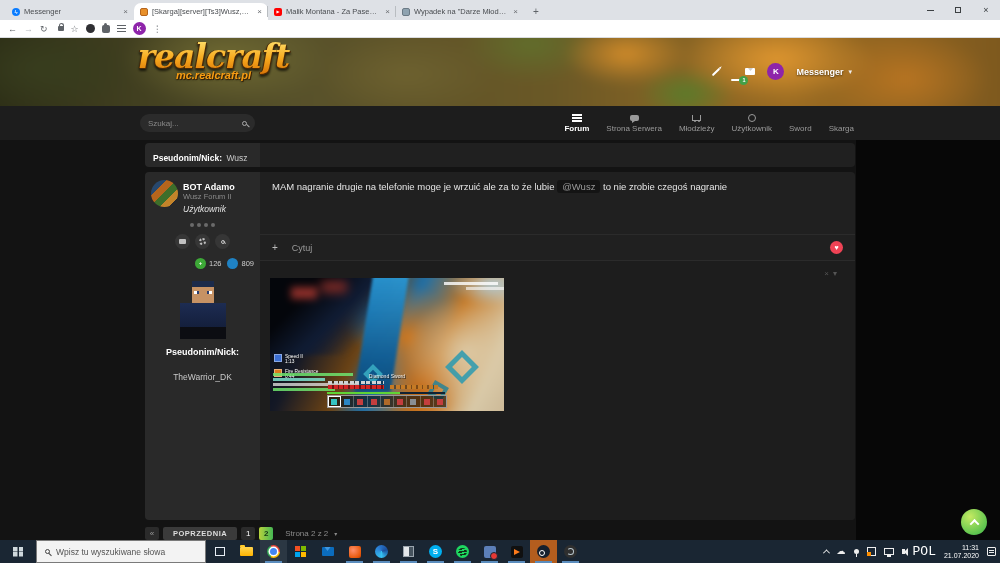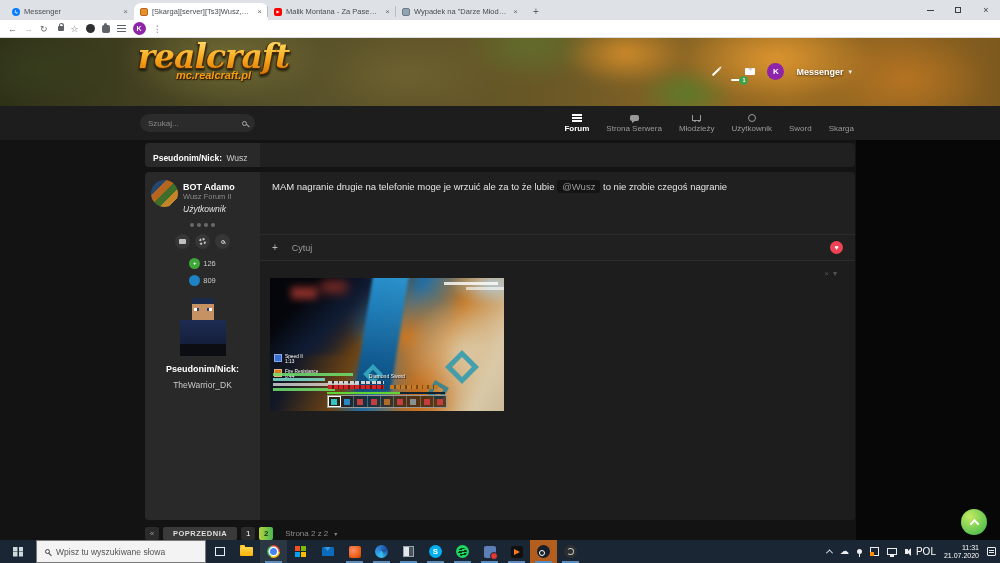--- a/index.html
+++ b/index.html
@@ -111,36 +111,36 @@
   .agroup { font-size:7.5px; color:#8a8a8a; line-height:9px; }
   .arole { font-size:8.5px; color:#e0e0e0; line-height:10px; margin-top:3px;font-style:italic; }
   .dots { margin-top:9px; display:flex; justify-content:center; gap:3px; }
   .dots i { width:4px; height:4px; border-radius:50%; background:#6a6a6a; }
   .sicons { margin-top:7px; display:flex; justify-content:center; gap:5px; }
   .sic { width:15px; height:15px; border-radius:50%; background:#363636; display:flex; align-items:center; justify-content:center; }
   .sic .env2 { width:7px; height:5px; background:#c0c0c0; border-radius:1px; }
   .sic .gear { width:7px; height:7px; border:2px dotted #c0c0c0; border-radius:50%; }
   .sic .mag2 { width:4px; height:4px; border:1.2px solid #c0c0c0; border-radius:50%; position:relative; }
   .sic .mag2::after { content:''; position:absolute; right:-2.5px; bottom:-1px; width:3px; height:1.2px; background:#c0c0c0; transform:rotate(45deg); }
-  .stats { margin-top:9px; display:flex; justify-content:flex-end; align-items:center; gap:6px; font-size:7.5px; color:#ccc;flex-direction:column; }
+  .stats { margin-top:9px; display:flex; justify-content:flex-end; align-items:center; gap:6px; font-size:7.5px; color:#ccc; }
   .statg { display:flex; align-items:center; gap:3px; }
   .scirc { width:11px; height:11px; border-radius:50%; color:#fff; font-size:6px; line-height:11px; text-align:center; font-weight:bold; }
   .scirc.like { background:#3da837; }
   .scirc.posts { background:#1f82c4; }
   .skin { width:46px; height:58px; margin:12px auto 0; position:relative; }
   .skin .head { width:22px; height:22px; margin:0 auto; background:#c69264; position:relative; }
   .skin .hair { position:absolute; left:0; top:0; width:22px; height:6px; background:#1b2a4a; }
   .skin .eyeL, .skin .eyeR { position:absolute; top:10px; width:5px; height:3px; background:#fff; }
   .skin .eyeL { left:2px; } .skin .eyeR { right:2px; }
   .skin .eyeL::after, .skin .eyeR::after { content:''; position:absolute; top:0; width:2px; height:3px; background:#2a3d6e; }
   .skin .eyeL::after { right:0; } .skin .eyeR::after { left:0; }
   .skin .torso { width:46px; height:24px; background:linear-gradient(180deg,#1d2c52,#141f3c); }
   .skin .legs { width:46px; height:12px; background:#0c0d12; }
   .sfield { margin-top:8px; font-size:9px; font-weight:bold; color:#fff; white-space:nowrap; }
-  .sfieldv { font-size:8.5px; color:#c9c9c9; margin-top:6px; }
+  .sfieldv { font-size:8.5px; color:#c9c9c9; margin-top:15px; }
 
   
   .pmain { display:flex; flex-direction:column; }
   .postmeta { padding:10px 12px 0; display:flex; align-items:center; font-size:8px; color:#7a7a7a; }
   .share { margin-left:auto; color:#666; font-size:9px; }
   .posttext { padding:9px 12px 0; font-size:9.5px; color:#e4e4e4; height:62px; }
   .mention { background:#141414; color:#9a9a9a; border-radius:3px; padding:1px 5px; }
   .postfooter { height:26px; border-top:1px solid #2b2b2b; display:flex; align-items:center; padding:0 12px; color:#9a9a9a; font-size:9px; }
   .qplus { font-size:10px; color:#bbb; }
   .qlabel { margin-left:14px; }
@@ -249,21 +249,21 @@
   .trchev { width:5px; height:5px; border-top:1.5px solid #eee; border-left:1.5px solid #eee; transform:rotate(45deg) translate(1px,1px); }
   .cloud { color:#eee; font-size:9px; line-height:9px; }
   .pinic { width:5px; height:5px; border-radius:50%; background:#eee; position:relative; }
   .pinic::after { content:''; position:absolute; left:2px; top:5px; width:1px; height:3px; background:#eee; }
   .badgeic { width:9px; height:9px; border:1px solid #eee; position:relative; }
   .badgeic::after { content:''; position:absolute; left:-1px; bottom:-1px; width:4px; height:4px; background:#ff8f00; }
   .monic { width:10px; height:7px; border:1px solid #eee; position:relative; }
   .monic::after { content:''; position:absolute; left:2px; bottom:-2.5px; width:4px; height:1.2px; background:#eee; }
   .spkic { width:3px; height:5px; background:#eee; position:relative; }
   .spkic::after { content:''; position:absolute; left:2px; top:-1.5px; border-right:4px solid #eee; border-top:4px solid transparent; border-bottom:4px solid transparent; }
-  .lang { color:#fff; font-size:10px; }
+  .lang { color:#fff; font-size:13px;font-family:Liberation Mono, monospace; }
   .clock { color:#fff; font-size:7px; line-height:8px; text-align:right; }
   .acic { width:9px; height:9px; border:1px solid #eee; border-radius:1px; position:relative; }
   .acic::after { content:''; position:absolute; left:1px; top:2px; width:5px; height:1px; background:#eee; box-shadow:0 2px 0 #eee; }
 </style>
 </head>
 <body>
 
 <div class="screen">
 
   <div class="tabstrip">

